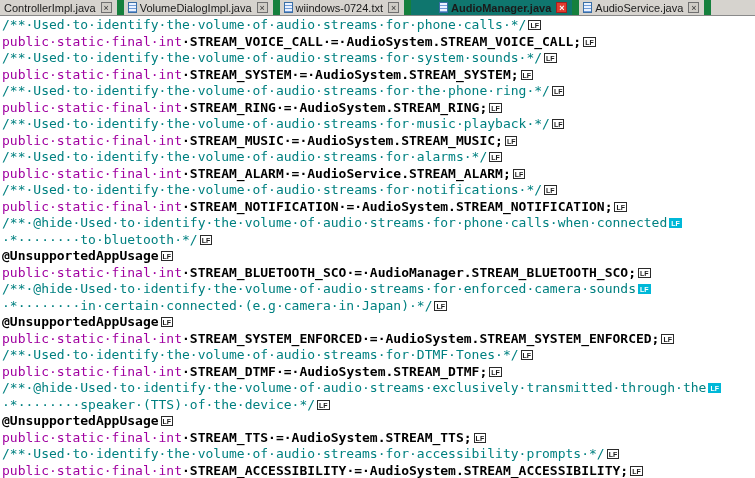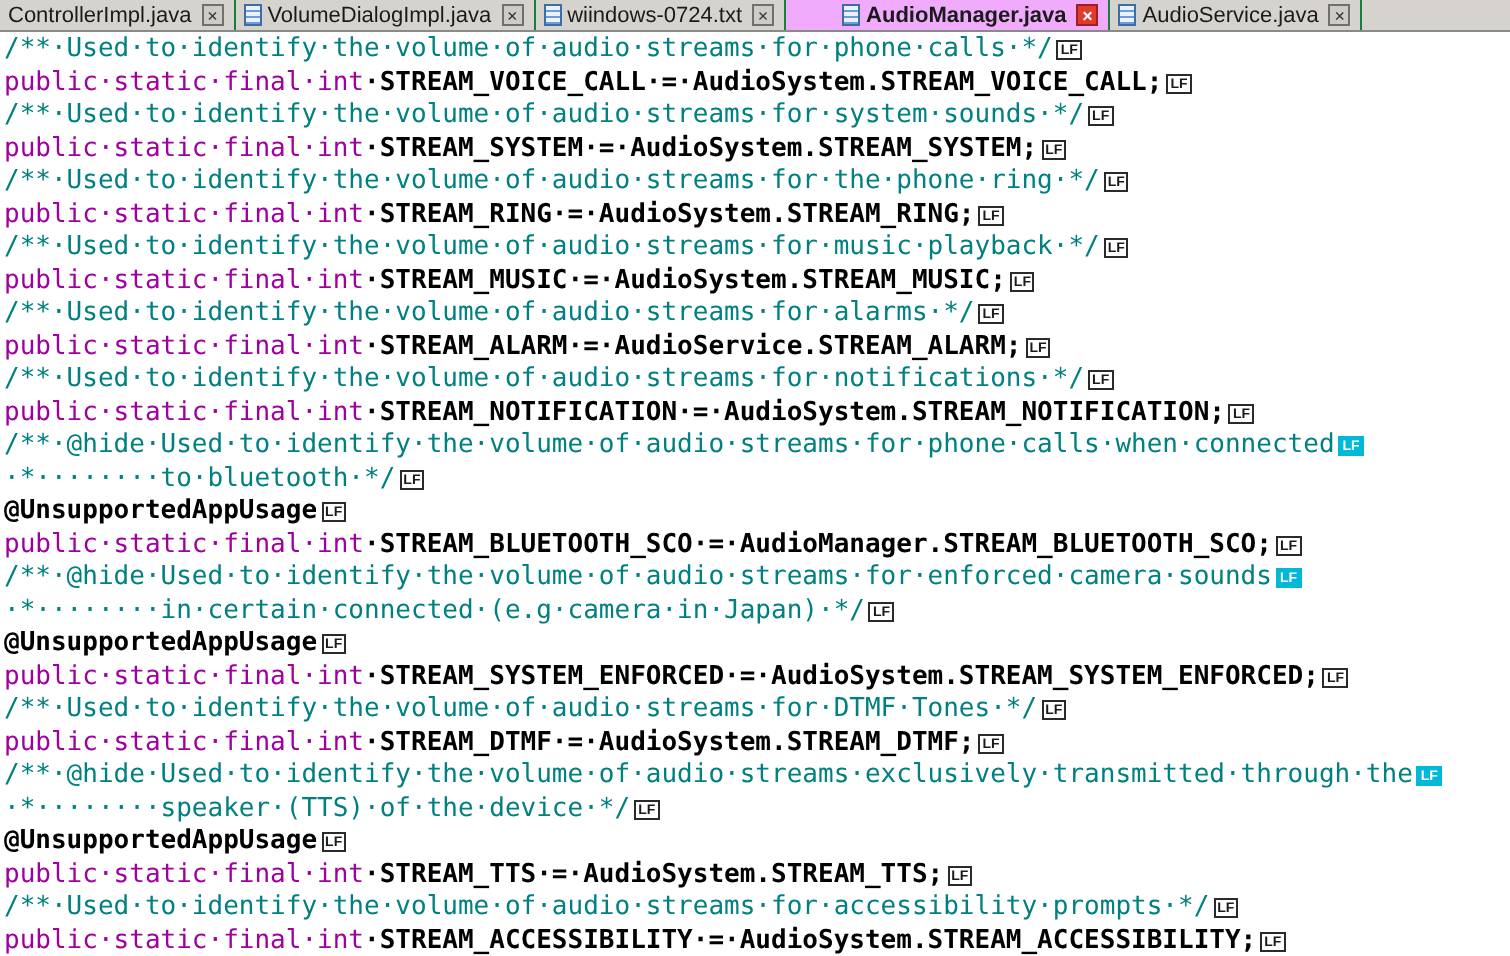--- a/index.html
+++ b/index.html
@@ -7,25 +7,25 @@
     width:755px;height:478px;overflow:hidden;background:#ffffff;
     font-family:"DejaVu Sans Mono","Liberation Mono",monospace;
   }
   .tabbar{
     height:15px;background:var(--tabbar-bg,#d6d3ce);
     display:flex;align-items:stretch;overflow:hidden;
     border-bottom:1px solid #8a8a8a;
   }
   .tab{
     display:flex;align-items:center;gap:3px;
-    padding:0 5px 0 4px;border-right:1px solid #15803d;
+    padding:0 5px 0 4px;border-right:7px solid #15803d;
     background:#d6d3ce;color:#1a1a1a;white-space:nowrap;
     font:11px "Liberation Sans",sans-serif;cursor:default;
   }
-  .tab.active{background:#f0abfc;font-weight:700;padding-left:28px;}
+  .tab.active{background:#0f766e;font-weight:700;padding-left:28px;}
   .ficon{
     width:9px;height:11px;box-sizing:border-box;display:inline-block;
     border:1px solid #3a6ea5;
     background:repeating-linear-gradient(180deg,#eaf2ff 0 2px,#6f9bd8 2px 3px);
   }
   .tclose{
     width:11px;height:11px;margin-left:2px;box-sizing:border-box;
     border:1px solid #707070;background:#cfccc6;color:#333;
     font:9px/10px "Liberation Sans",sans-serif;text-align:center;
   }

